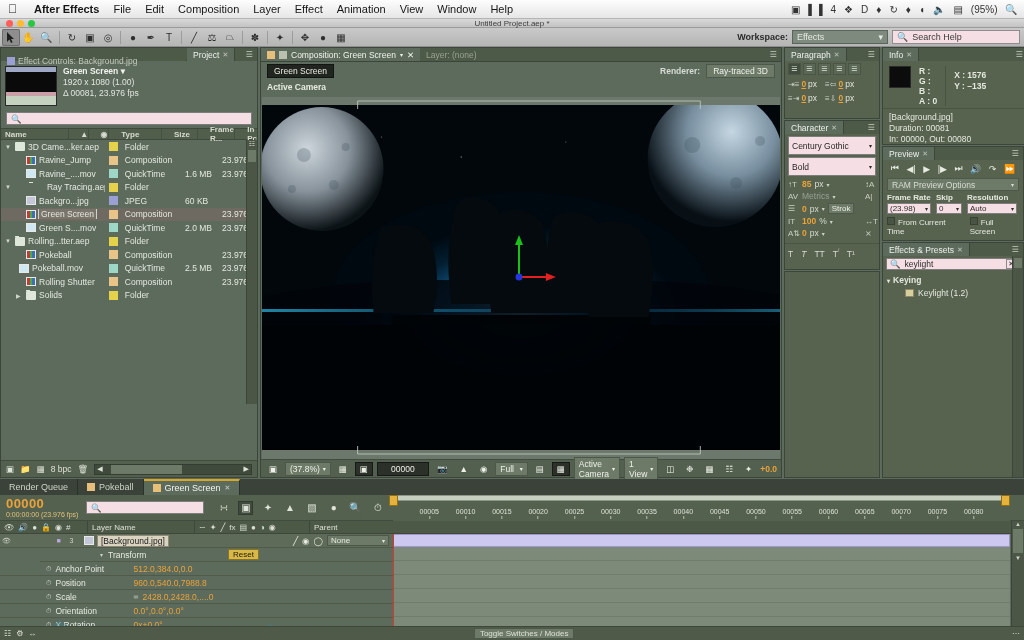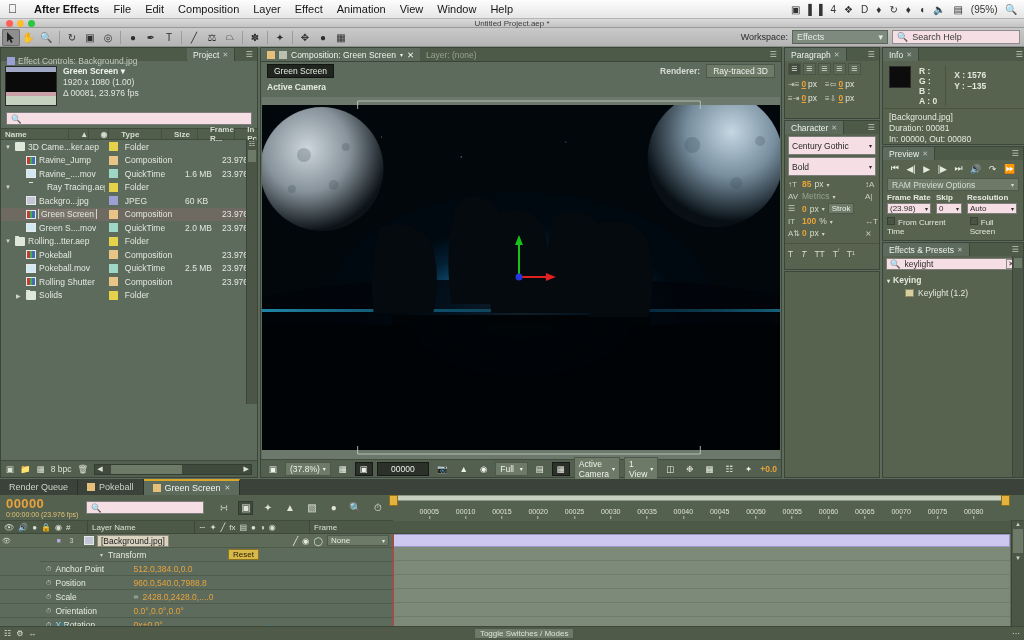--- a/index.html
+++ b/index.html
@@ -47,21 +47,21 @@
     border-bottom:1px solid #8f8f8f;
     display:flex; align-items:center; padding-left:2px;
   }
   .tbtn {
     width:18px; height:17px; display:flex; align-items:center; justify-content:center;
     color:#2e2e2e; font-size:10px; border-radius:2px;
   }
   .tbtn.sel { background:#8e8e8e; box-shadow:inset 0 0 0 1px #6d6d6d; }
   .tsep { width:1px; height:13px; background:#9b9b9b; margin:0 3px; }
   .toolbar .wsp { margin-left:auto; display:flex; align-items:center; gap:4px; padding-right:4px; }
-  .toolbar .wsp .lbl { color:#2b2b2b; font-size:9px; font-weight:normal; }
+  .toolbar .wsp .lbl { color:#2b2b2b; font-size:9px; font-weight:bold; }
   .wsel {
     background:#7d8a7d; color:#e6eae2; border:1px solid #5a655a;
     height:14px; line-height:12px; width:96px; font-size:9px; padding:0 4px;
     display:flex; align-items:center; justify-content:space-between;
   }
   .searchhelp {
     background:#f6dfe4; border:1px solid #8d8d8d; height:14px; width:128px;
     display:flex; align-items:center; gap:4px; padding:0 4px; color:#3a3a3a; font-size:9px;
   }
 
@@ -487,21 +487,21 @@
             <span>Pokeball</span>
           </div>
           <div class="cell ftag">
             <i style="background: rgb(232, 196, 137);"></i>
           </div>
           <div class="cell ftype">Composition</div>
           <div class="cell fsize"></div>
           <div class="cell ffr">23.976</div>
         </div>
         <div class="frow">
-          <div class="cell fn" style="padding-left: 15px;">
+          <div class="cell fn" style="padding-left: 8px;">
             <span class="tri"></span>
             <i class="ficon ic-qt"></i>
             <span>Pokeball.mov</span>
           </div>
           <div class="cell ftag">
             <i style="background: rgb(159, 215, 198);"></i>
           </div>
           <div class="cell ftype">QuickTime</div>
           <div class="cell fsize">2.5 MB</div>
           <div class="cell ffr">23.976</div>
@@ -975,21 +975,21 @@
       <div class="seg" style="width:115px;">
         <span>∼</span>
         <span>✦</span>
         <span>╱</span>
         <span>fx</span>
         <span>▤</span>
         <span>●</span>
         <span>◑</span>
         <span>◉</span>
       </div>
-      <div class="seg" style="flex:1;">Frame</div>
+      <div class="seg" style="flex:1;">Parent</div>
     </div>
 
     <div class="layerrows">
       <svg class="wavewrap" viewBox="0 0 393 90" preserveAspectRatio="none">
         <path d="M0 70 L60 26 L110 62 L160 34 L210 72 L270 30 L330 66 L393 40 L393 90 L0 90 Z" fill="#3f7d8c" opacity=".75"></path>
         <path d="M0 82 L48 52 L96 78 L150 56 L205 84 L260 54 L320 80 L393 60 L393 90 L0 90 Z" fill="#2e6676" opacity=".65"></path>
         <path d="M0 60 Q80 40 160 58 Q250 76 393 48" stroke="#d9c78a" stroke-width="1.2" fill="none" opacity=".55"></path>
       </svg>
 
       <div class="lrow main">

